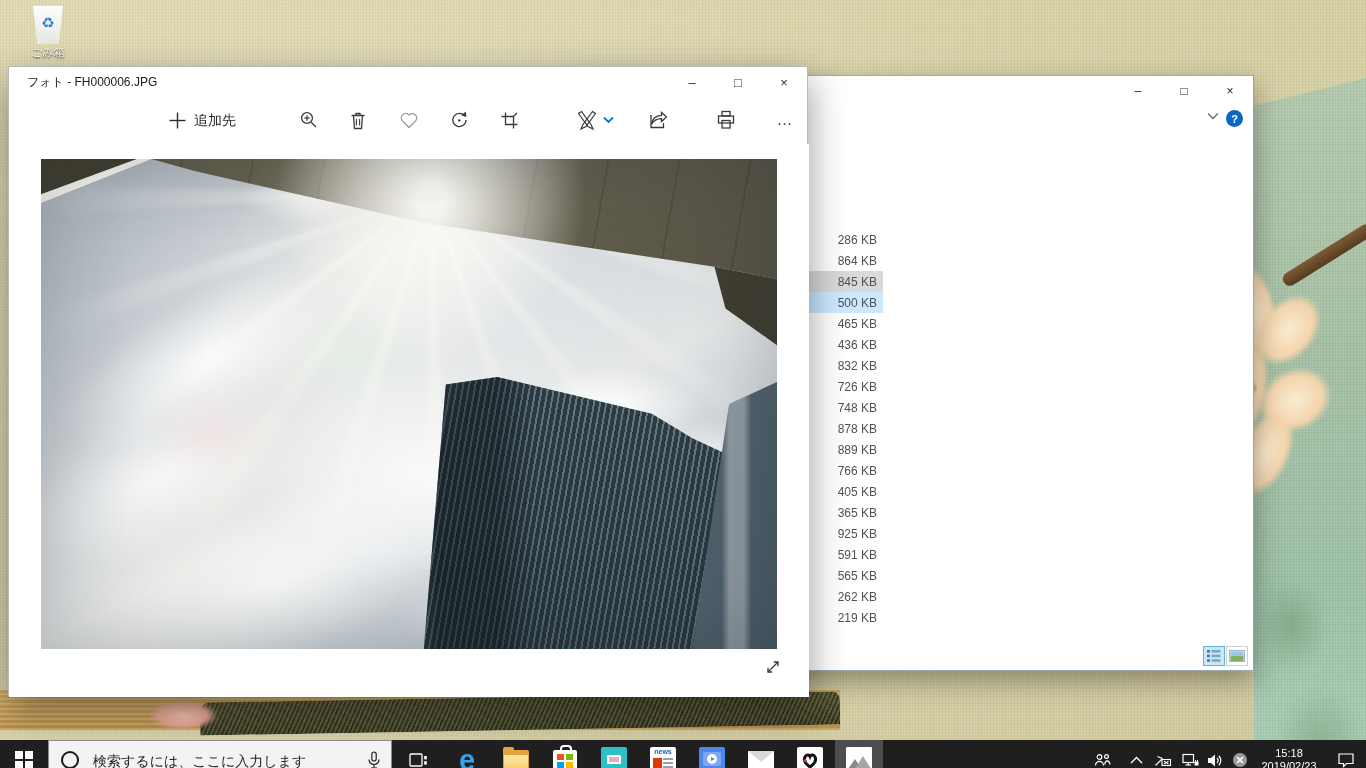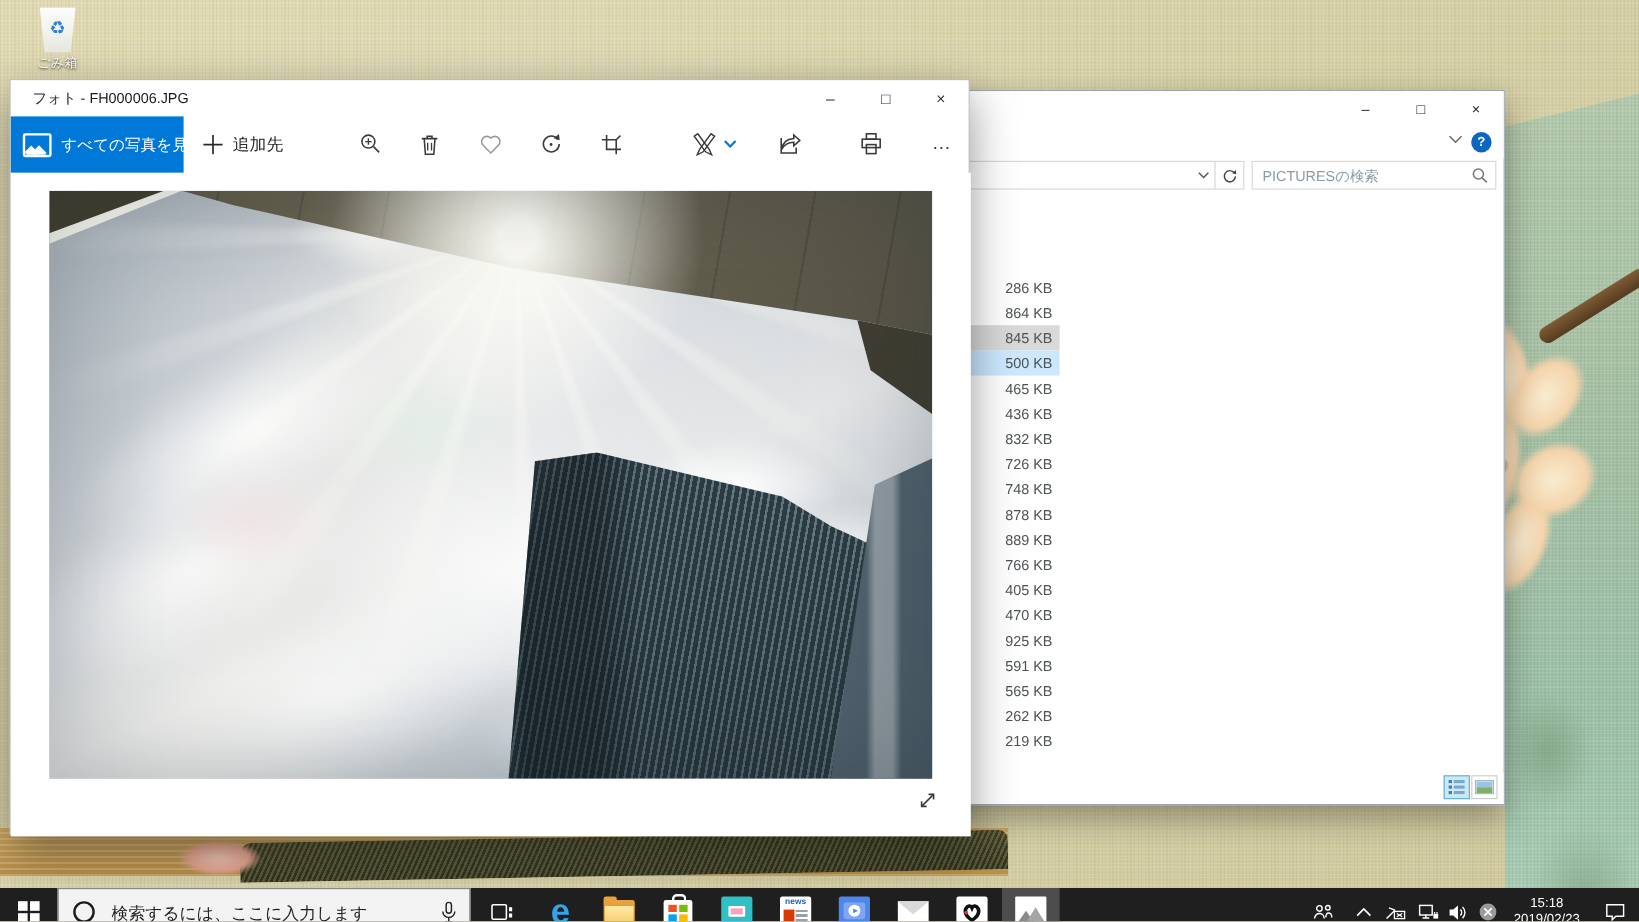--- a/index.html
+++ b/index.html
@@ -251,44 +251,20 @@
       </div>
     </div>
     <div class="ex-ribbonrow">
       <div class="ex-ribbon-chevron">
         <svg width="12" height="8" viewBox="0 0 12 8">
             <polyline points="1,1.5 6,6.5 11,1.5" fill="none" stroke="#6a6a6a" stroke-width="1.3"></polyline>
           </svg>
       </div>
       <div class="ex-help">?</div>
     </div>
-    <div class="ex-addr-row">
-      <div class="ex-address">
-        <div class="ex-addr-chevron">
-          <svg width="12" height="12" viewBox="0 0 12 12">
-              <polyline points="2,4 6,8 10,4" fill="none" stroke="#555" stroke-width="1.2"></polyline>
-            </svg>
-        </div>
-      </div>
-      <div class="ex-refresh">
-        <svg width="13" height="13" viewBox="0 0 14 14">
-            <path d="M11.5 4.5 A5 5 0 1 0 12.4 7.5" fill="none" stroke="#444" stroke-width="1.3"></path>
-            <polygon points="12.8,1.8 13.2,5.6 9.5,4.6" fill="#444"></polygon>
-          </svg>
-      </div>
-      <div class="ex-search">
-        <input placeholder="PICTURESの検索" style="">
-        <div class="mag">
-          <svg width="14" height="14" viewBox="0 0 14 14">
-              <circle cx="6" cy="6" r="4.2" fill="none" stroke="#777" stroke-width="1.3"></circle>
-              <line x1="9.2" y1="9.2" x2="13" y2="13" stroke="#777" stroke-width="1.3"></line>
-            </svg>
-        </div>
-      </div>
-    </div>
     <div class="file-list">
         <div class="file-row">
         <span class="file-size">286 KB</span>
       </div>
         <div class="file-row">
         <span class="file-size">864 KB</span>
       </div>
         <div class="file-row selected">
         <span class="file-size">845 KB</span>
       </div>
@@ -316,21 +292,21 @@
         <div class="file-row">
         <span class="file-size">889 KB</span>
       </div>
         <div class="file-row">
         <span class="file-size">766 KB</span>
       </div>
         <div class="file-row">
         <span class="file-size">405 KB</span>
       </div>
         <div class="file-row">
-        <span class="file-size">470 KB</span>
+        <span class="file-size">365 KB</span>
       </div>
         <div class="file-row">
         <span class="file-size">925 KB</span>
       </div>
         <div class="file-row">
         <span class="file-size">591 KB</span>
       </div>
         <div class="file-row">
         <span class="file-size">565 KB</span>
       </div>
@@ -365,24 +341,20 @@
   <div class="photos">
     <div class="ph-titlebar">
       <div class="ph-title">フォト - FH000006.JPG</div>
       <div class="titlebar-controls">
         <div class="win-btn">–</div>
         <div class="win-btn">□</div>
         <div class="win-btn">×</div>
       </div>
     </div>
     <div class="ph-cmdbar">
-      <div class="see-all">
-        <div class="see-all-icon"></div>
-        <div class="see-all-label">すべての写真を見る</div>
-      </div>
       <div class="add-to">
         <svg width="17" height="17" viewBox="0 0 17 17">
             <line x1="8.5" y1="0.5" x2="8.5" y2="16.5" stroke="#2a2a2a" stroke-width="1.4"></line>
             <line x1="0.5" y1="8.5" x2="16.5" y2="8.5" stroke="#2a2a2a" stroke-width="1.4"></line>
           </svg>
         <span class="add-to-label">追加先</span>
       </div>
       <div class="tool-btn tb-zoom">
         <svg width="20" height="20" viewBox="0 0 20 20">
             <circle cx="8" cy="8" r="5.4" fill="none" stroke="#3a3a3a" stroke-width="1.3"></circle>

